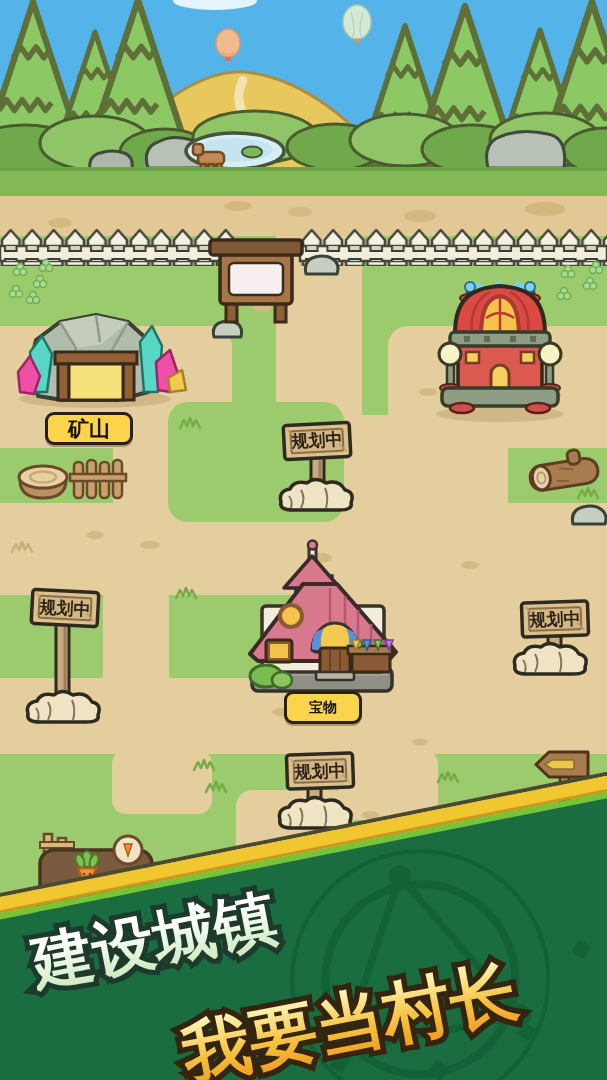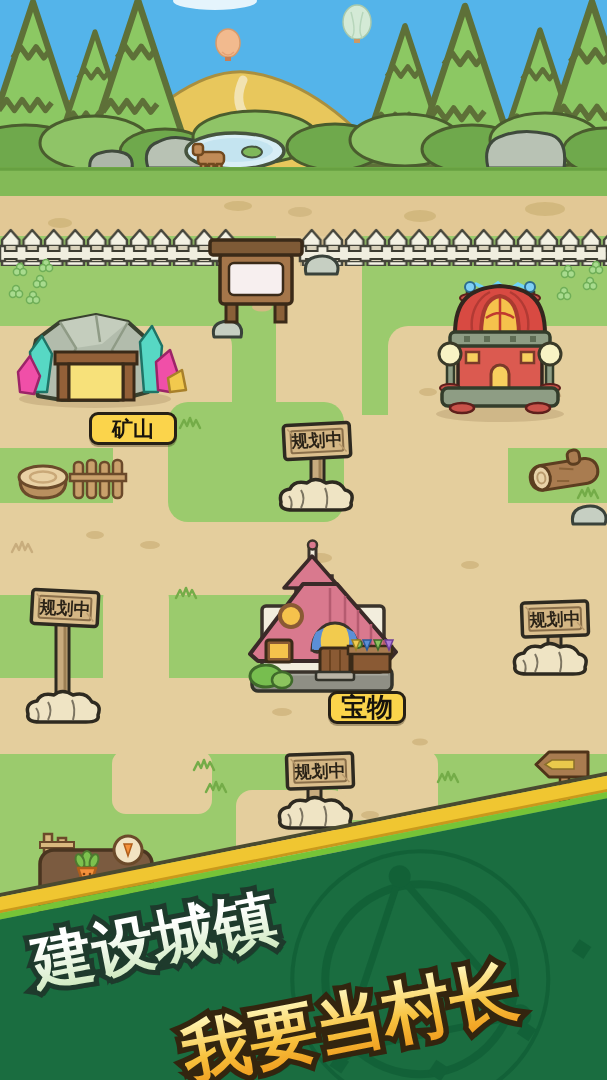--- a/index.html
+++ b/index.html
@@ -1,21 +1,21 @@
 <!DOCTYPE html>
 <html><head>
 <meta charset="utf-8">
 <style>
   html,body{margin:0;padding:0;background:#222;}
   #screen{position:relative;width:607px;height:1080px;overflow:hidden;
           font-family:"Liberation Sans","DejaVu Sans",sans-serif;background:#9BCB6D;}
   #scene{position:absolute;left:0;top:0;}
   .map-label{position:absolute;background:#FBD44B;border:3px solid #262015;border-radius:9px;
              color:#17130C;font-weight:bold;font-size:21px;line-height:27px;text-align:center;
-             box-shadow:0 2px 0 rgba(60,45,20,.35);margin-left:44px;}
+             box-shadow:0 2px 0 rgba(60,45,20,.35);}
   .sign-text{position:absolute;color:#2B2317;font-weight:bold;font-size:17px;line-height:20px;
              text-align:center;}
   .banner-text{position:absolute;font-weight:bold;white-space:nowrap;}
   .banner-text .back,.banner-text .front{position:absolute;left:0;top:0;white-space:nowrap;}
   .bt1{left:30px;top:899px;font-size:62px;transform:rotate(-11deg);transform-origin:center;}
   .bt2{left:180px;top:978px;font-size:68px;transform:rotate(-11deg);transform-origin:center;}
   .bt1 .back{color:#1E3A2C;-webkit-text-stroke:10px #1E3A2C;text-shadow:3px 5px 0 rgba(10,30,20,.45);}
   .bt2 .back{color:#33250F;-webkit-text-stroke:11px #33250F;text-shadow:3px 5px 0 rgba(10,30,20,.45);}
   .bt1 .front{color:#F2FAEA;}
   .bt2 .front{color:#F5A829;}
@@ -397,21 +397,21 @@
       <circle cx="487" cy="1115" r="11" fill="#0E5A33"></circle>
       <polygon points="300,1117 310,1127 300,1137 290,1127" fill="#0E5A33"></polygon>
       <polygon points="396,1142 407,1153 396,1164 385,1153" fill="#0E5A33"></polygon>
       <polygon points="490,1122 500,1132 490,1142 480,1132" fill="#0E5A33"></polygon>
       <polygon points="560,1052 570,1062 560,1072 550,1062" fill="#0E5A33"></polygon>
     </g>
   </g>
 </svg>
 
 <div class="map-label" style="left:45px;top:412px;width:82px;">矿山</div>
-<div class="map-label" style="left:284px;top:691px;width:72px;font-size:26px;">宝物</div>
+<div class="map-label" style="left:284px;top:691px;width:72px;font-size:14px;">宝物</div>
 
 <div class="sign-text" style="left:284px;top:431px;width:66px;transform:rotate(-3deg);">规划中</div>
 <div class="sign-text" style="left:32px;top:599px;width:66px;transform:rotate(3deg);">规划中</div>
 <div class="sign-text" style="left:522px;top:610px;width:66px;transform:rotate(-2deg);">规划中</div>
 <div class="sign-text" style="left:287px;top:762px;width:66px;transform:rotate(-2deg);">规划中</div>
 
 <div class="banner-text bt1">
   <span class="back">建设城镇</span>
   <span class="front">建设城镇</span>
   <span style="visibility:hidden;">建设城镇</span>

